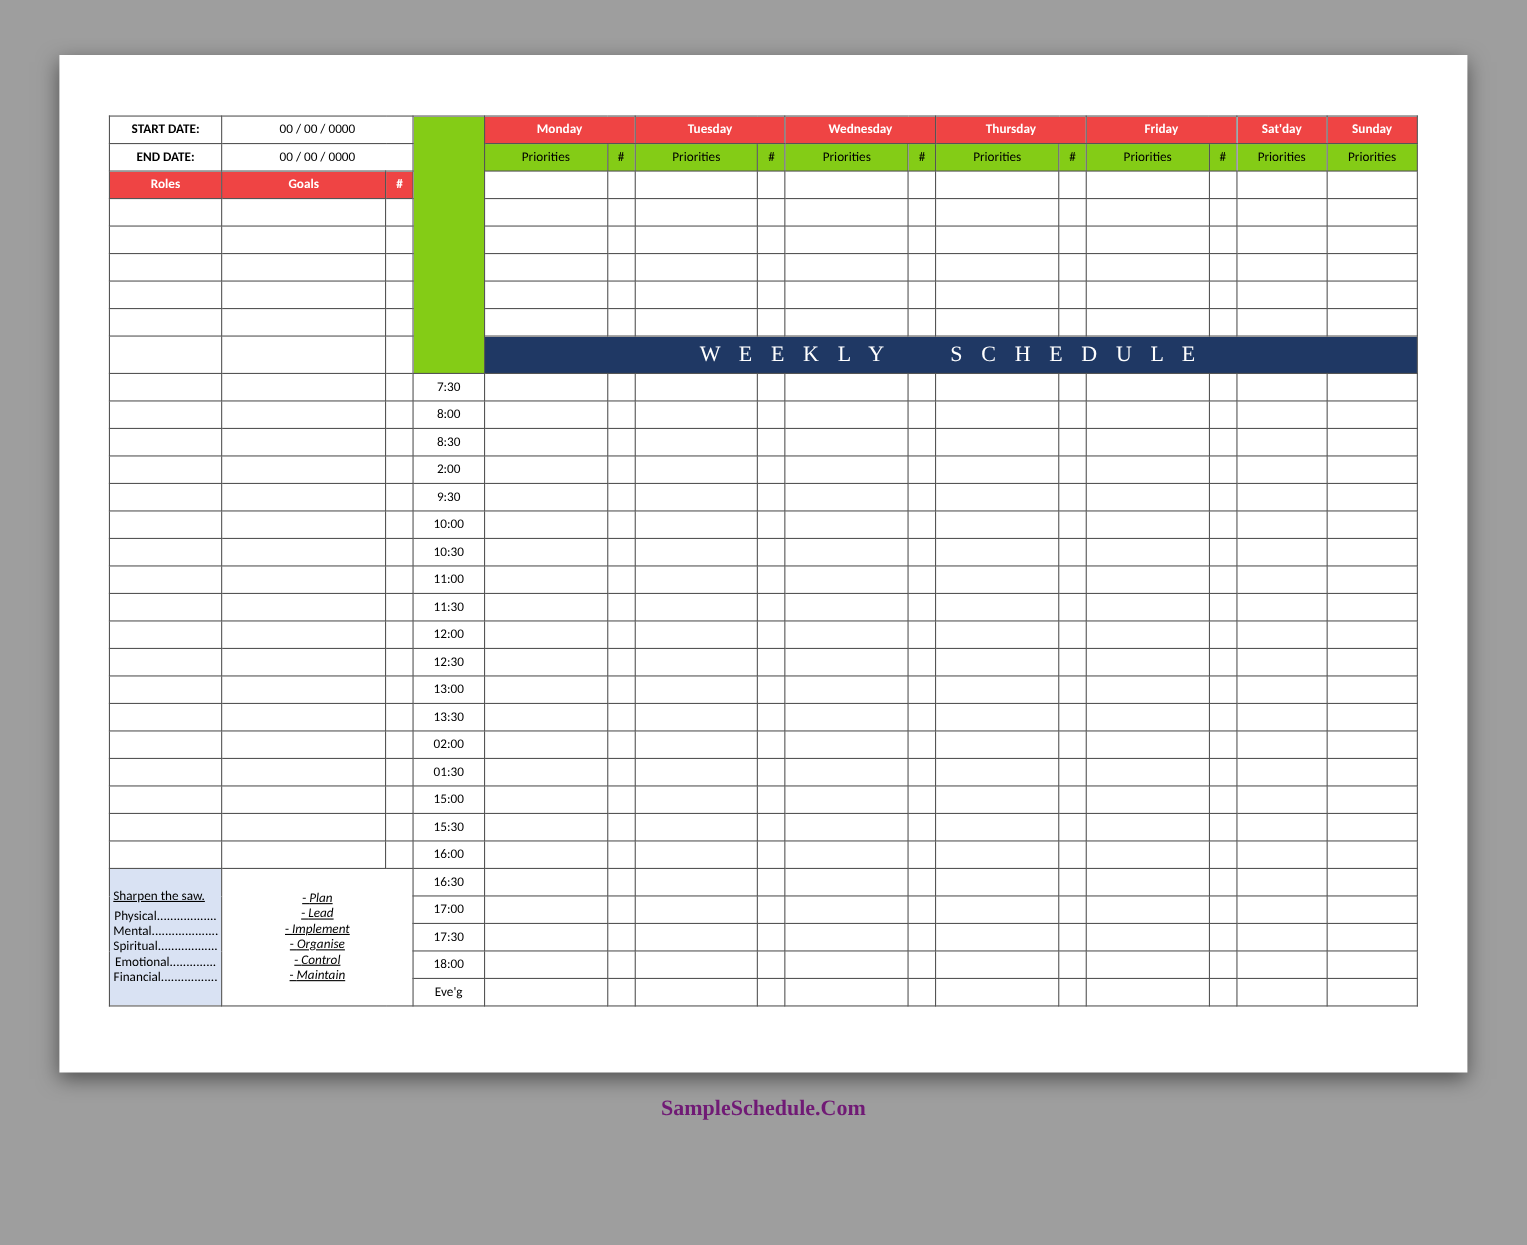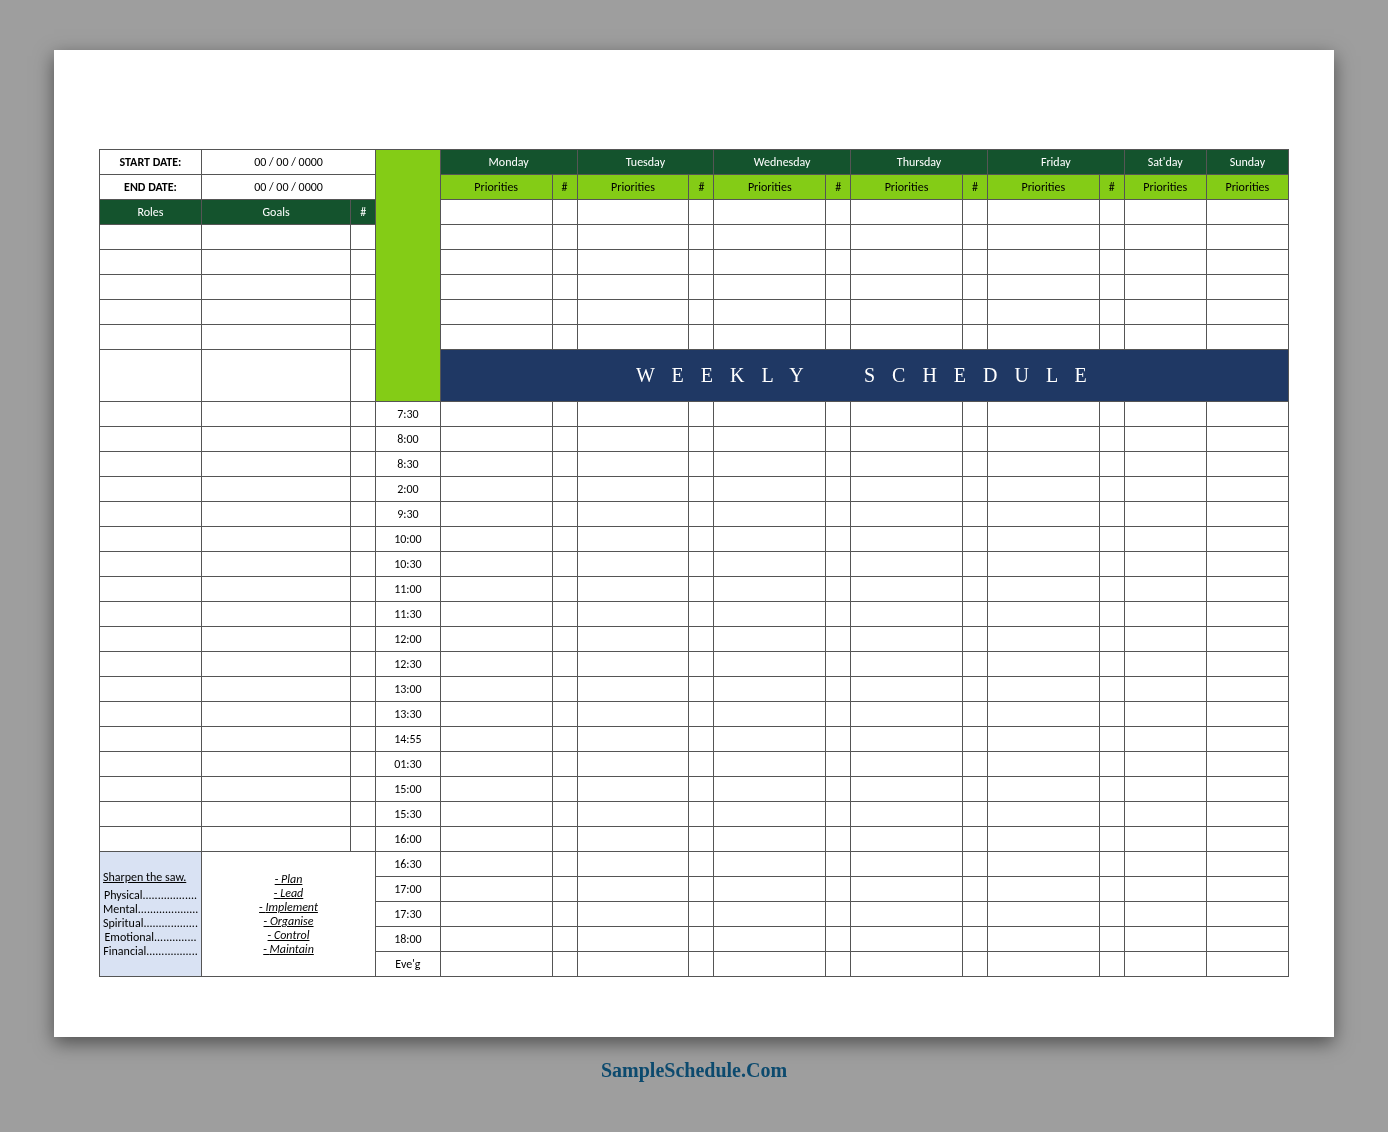--- a/index.html
+++ b/index.html
@@ -18,50 +18,49 @@
     margin: 50px auto 10px auto;
     padding: 55px 45px 60px 45px;
     box-shadow: 0 6px 18px rgba(0,0,0,0.5);
     box-sizing: border-box;
   }
   table.sched {
     border-collapse: collapse;
     width: 100%;
     table-layout: fixed;
     font-size: 12px;
-    margin-top: 44px;
   }
   table.sched td, table.sched th {
     border: 1px solid #555;
     height: 22px;
     padding: 1px 3px;
     overflow: hidden;
     white-space: nowrap;
     text-align: center;
     vertical-align: middle;
   }
-  .navy { background: #14532d; color: #fff; font-weight: 400; }
+  .navy { background: #ef4444; color: #fff; font-weight: 700; }
   .lightblue { background: #84cc16; }
   .bold { font-weight: bold; }
   .left { text-align: left; }
-  .tall { height: 52px; }
+  .tall { height: 34px; }
   .banner {
     background: #1f3864;
     color: #fff;
     font-size: 20px;
     letter-spacing: 6px;
     font-family: "Times New Roman", serif;
     height: 26px;
   }
   .saw-title { text-decoration: underline; font-size: 12px; text-align:left; display:block; margin-bottom:4px;}
   .saw-cell { background:#d9e2f3; vertical-align: top; padding:6px 8px; font-size:12px; text-align:left;}
   .saw-list { vertical-align: top; padding:4px 6px; font-size:12px; font-style: italic; text-align:left;text-decoration:underline;}
   .saw-list div::before { content:"-  "; font-style:normal;}
   .footer {
-    color: #0c4a6e;
+    color: #701a75;
     font-family: "Times New Roman", serif;
     font-size: 20px;
     font-weight: bold;
     text-align: center;
     padding: 12px 0 20px 0;
   }
 </style>
 </head>
 <body>
 
@@ -464,21 +463,21 @@
           <td></td>
           <td></td>
           <td></td>
           <td></td>
           <td></td>
         </tr>
         <tr>
           <td></td>
           <td></td>
           <td></td>
-          <td>14:55</td>
+          <td>02:00</td>
           <td></td>
           <td></td>
           <td></td>
           <td></td>
           <td></td>
           <td></td>
           <td></td>
           <td></td>
           <td></td>
           <td></td>

